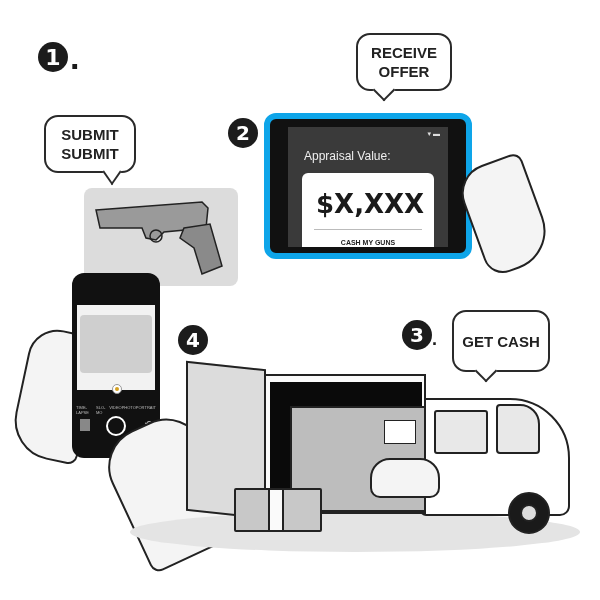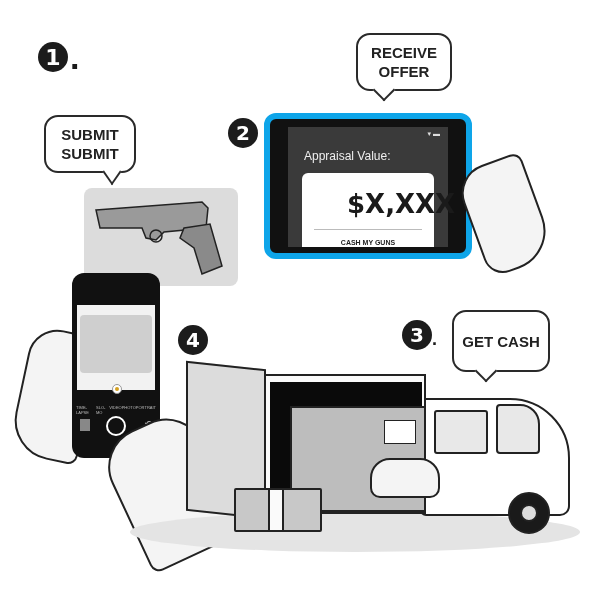--- a/index.html
+++ b/index.html
@@ -16,21 +16,21 @@
   .b-receive{left:356px;top:33px;width:92px;height:54px;}
   .b-receive::after{left:18px;bottom:-9px;}
   .b-paid{left:452px;top:310px;width:94px;height:58px;}
   .b-paid::after{left:24px;bottom:-9px;}
   .step-badge{width:30px;height:30px;border-radius:50%;background:#1c1c1c;color:#fff;font-weight:700;font-size:20px;display:flex;align-items:center;justify-content:center;font-family:"DejaVu Sans",sans-serif;}
   .tablet{left:264px;top:113px;width:208px;height:146px;background:#111;border-radius:12px;border:6px solid #0ea5e9;box-sizing:border-box;text-decoration:underline;}
   .tablet-screen{position:absolute;left:18px;top:8px;right:18px;bottom:6px;background:#3a3a3a;}
   .appraisal-label{position:absolute;left:16px;top:22px;color:#eee;font-size:12px;}
   .status-icons{position:absolute;right:8px;top:3px;color:#ddd;font-size:7px;}
   .value-card{position:absolute;left:14px;top:46px;right:14px;bottom:0;background:#fff;border-radius:6px 6px 0 0;}
-  .value-text{position:absolute;left:14px;top:16px;font-size:26px;font-weight:700;color:#1a1a1a;font-family:"DejaVu Sans",sans-serif;margin-left:31px;}
+  .value-text{position:absolute;left:14px;top:16px;font-size:26px;font-weight:700;color:#1a1a1a;font-family:"DejaVu Sans",sans-serif;}
   .value-rule{position:absolute;left:12px;right:12px;top:56px;border-top:1px solid #bbb;}
   .brand{position:absolute;left:0;right:0;top:66px;text-align:center;font-size:7px;font-weight:700;color:#222;}
   .gun-card{left:84px;top:188px;width:154px;height:98px;background:#dcdcdc;border-radius:8px;}
   .phone{left:72px;top:273px;width:88px;height:185px;background:#111;border-radius:12px;}
   .phone-screen{position:absolute;left:5px;top:32px;right:5px;height:85px;background:#f2f2f2;}
   .mini-gun{position:absolute;left:3px;top:10px;width:72px;height:58px;background:#cfcfcf;border-radius:4px;}
   .phone-modes{position:absolute;left:4px;right:4px;top:132px;display:flex;justify-content:space-between;color:#bbb;font-size:4px;}
   .shutter{position:absolute;left:34px;top:143px;width:20px;height:20px;border-radius:50%;border:2px solid #fff;box-sizing:border-box;}
   .thumb{position:absolute;left:8px;top:146px;width:10px;height:12px;background:#888;}
   .flip{position:absolute;right:8px;top:146px;color:#ccc;font-size:9px;}

